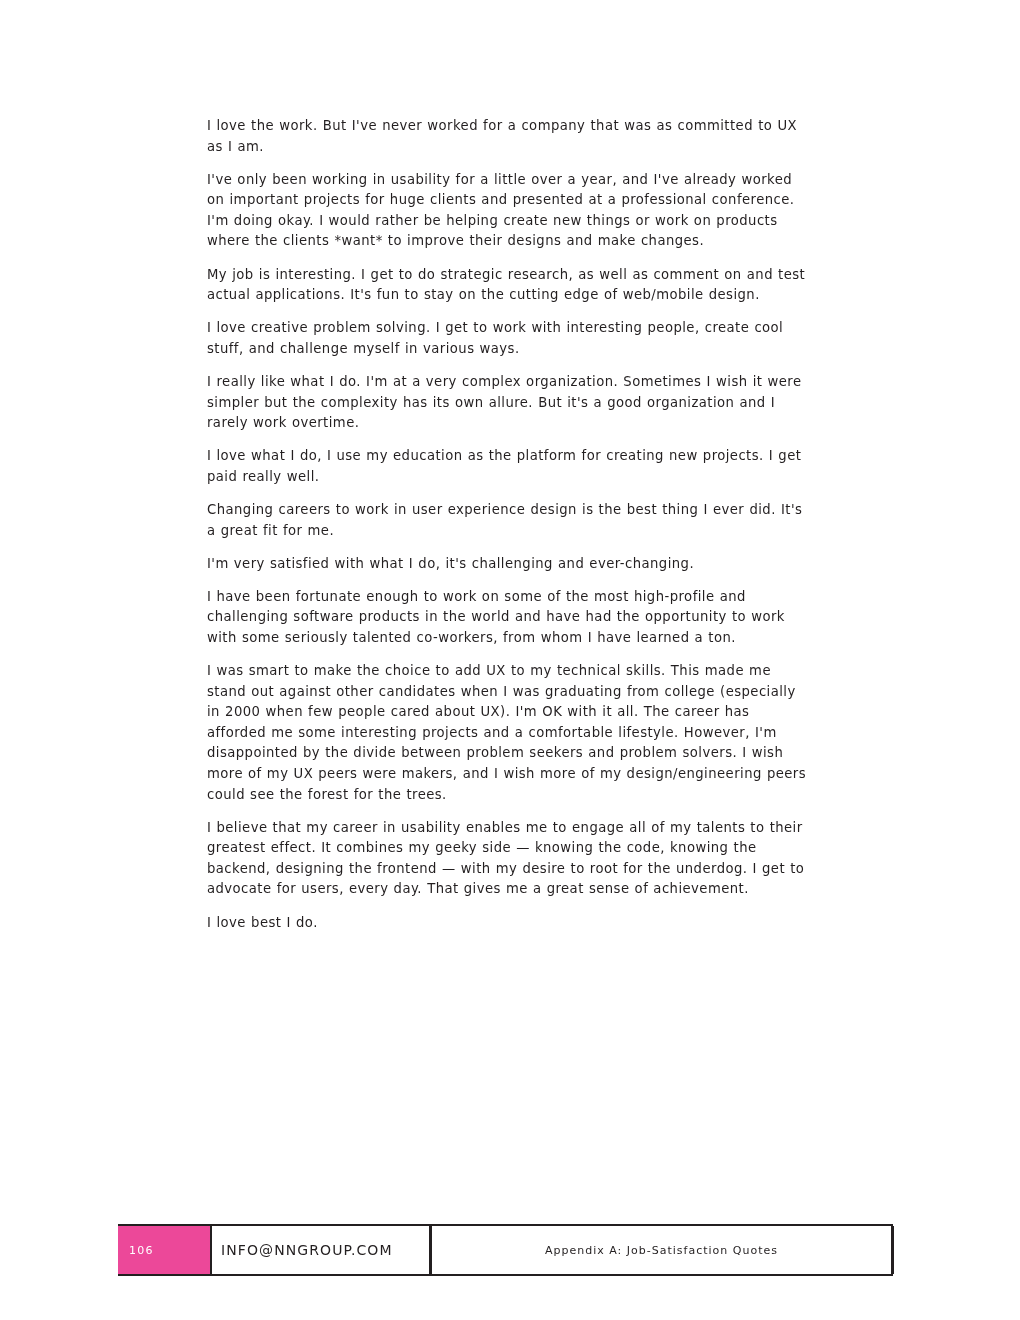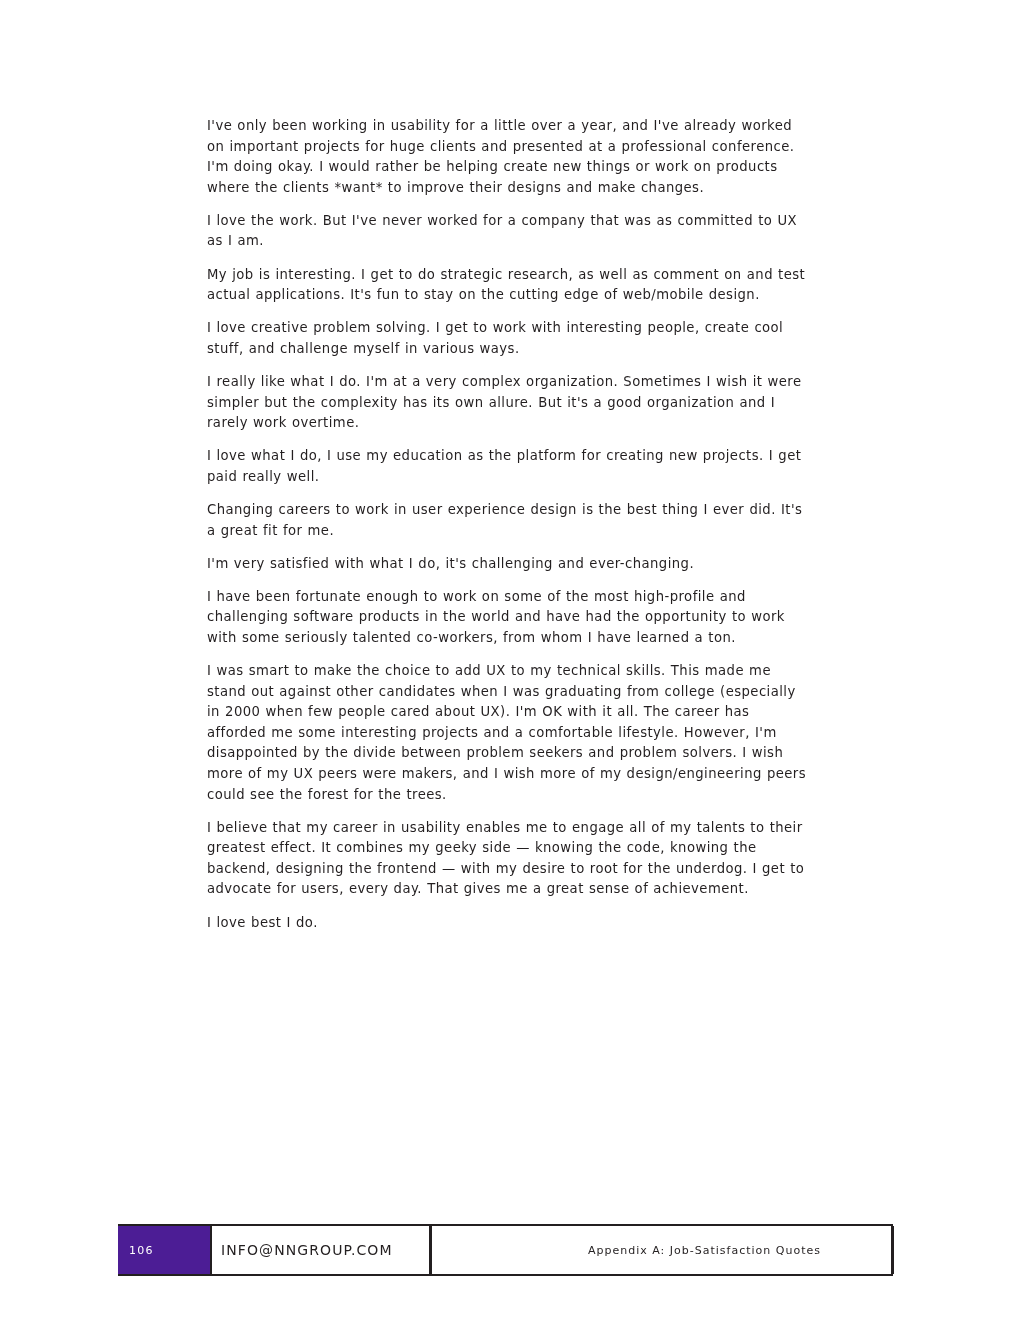--- a/index.html
+++ b/index.html
@@ -57,21 +57,21 @@
     width: 775px;
     height: 2px;
     background: #231f20;
   }
   .page-num-box {
     position: absolute;
     left: 0;
     top: 2px;
     width: 92px;
     height: 48px;
-    background: #4c1d95;
+    background: #ec4899;
     color: #ffffff;
     font-size: 11px;
     letter-spacing: 1.2px;
     display: flex;
     align-items: center;
     padding-left: 11px;
     box-sizing: border-box;
   }
   .footer-divider-left {
     position: absolute;
@@ -105,39 +105,38 @@
     left: 314px;
     top: 2px;
     width: 459px;
     height: 48px;
     display: flex;
     align-items: center;
     justify-content: center;
     font-size: 11px;
     letter-spacing: 1.0px;
     color: #231f20;
-    margin-left: 43px;
   }
   .footer-divider-right {
     position: absolute;
     left: 773px;
     top: 2px;
     width: 3px;
     height: 48px;
     background: #231f20;
   }
 </style>
 </head>
 <body>
 
 <div class="page">
 
   <div class="content">
+    <p class="para">I love the work. But I've never worked for a company that was as committed to UX as I am.</p>
     <p class="para">I've only been working in usability for a little over a year, and I've already worked on important projects for huge clients and presented at a professional conference. I'm doing okay. I would rather be helping create new things or work on products where the clients *want* to improve their designs and make changes.</p>
-    <p class="para">I love the work. But I've never worked for a company that was as committed to UX as I am.</p>
     <p class="para">My job is interesting. I get to do strategic research, as well as comment on and test actual applications. It's fun to stay on the cutting edge of web/mobile design.</p>
     <p class="para">I love creative problem solving. I get to work with interesting people, create cool stuff, and challenge myself in various ways.</p>
     <p class="para">I really like what I do. I'm at a very complex organization. Sometimes I wish it were simpler but the complexity has its own allure. But it's a good organization and I rarely work overtime.</p>
     <p class="para">I love what I do, I use my education as the platform for creating new projects. I get paid really well.</p>
     <p class="para">Changing careers to work in user experience design is the best thing I ever did. It's a great fit for me.</p>
     <p class="para">I'm very satisfied with what I do, it's challenging and ever-changing.</p>
     <p class="para">I have been fortunate enough to work on some of the most high-profile and challenging software products in the world and have had the opportunity to work with some seriously talented co-workers, from whom I have learned a ton.</p>
     <p class="para">I was smart to make the choice to add UX to my technical skills. This made me stand out against other candidates when I was graduating from college (especially in 2000 when few people cared about UX). I'm OK with it all. The career has afforded me some interesting projects and a comfortable lifestyle. However, I'm disappointed by the divide between problem seekers and problem solvers. I wish more of my UX peers were makers, and I wish more of my design/engineering peers could see the forest for the trees.</p>
     <p class="para">I believe that my career in usability enables me to engage all of my talents to their greatest effect. It combines my geeky side — knowing the code, knowing the backend, designing the frontend — with my desire to root for the underdog. I get to advocate for users, every day. That gives me a great sense of achievement.</p>
     <p class="para">I love best I do.</p>

